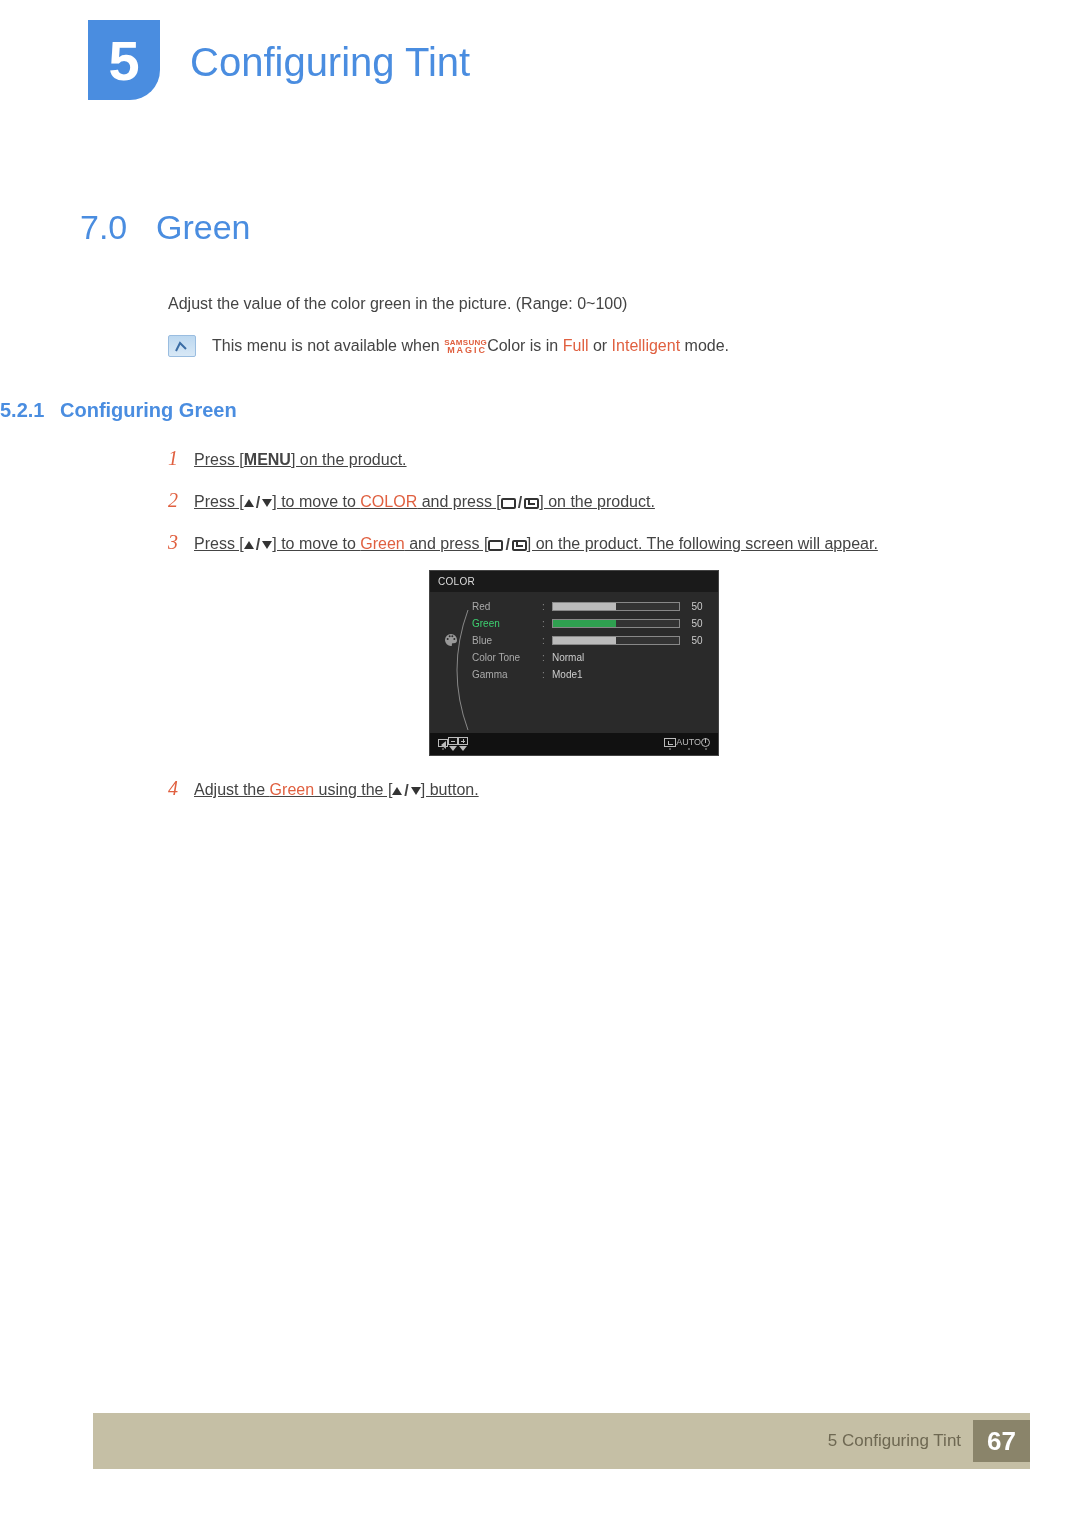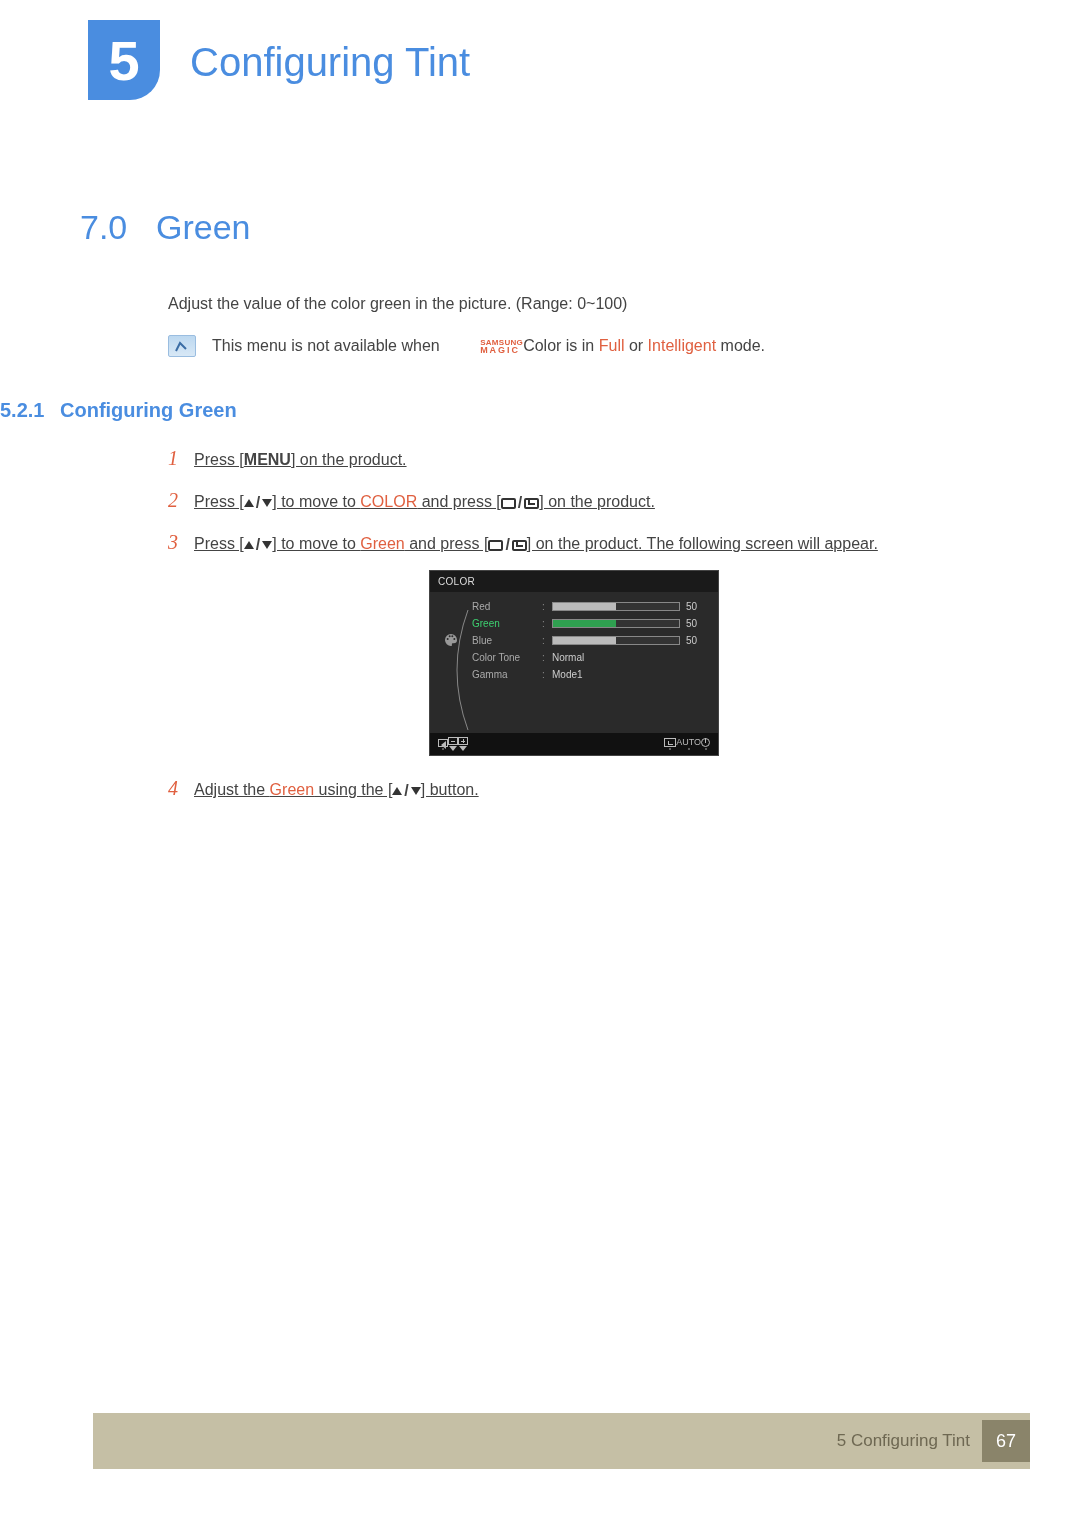--- a/index.html
+++ b/index.html
@@ -80,22 +80,21 @@
     margin-right: 16px;
     display: flex;
     align-items: center;
     justify-content: center;
   }
   .note-icon svg { width: 16px; height: 14px; }
   .magic-brand {
     display: inline-block;
     line-height: 0.8;
     vertical-align: middle;
-    text-align: left;
-    margin-left: 36px;
+    text-align: right;
   }
   .magic-top {
     font-size: 8px;
     color: #e06040;
     font-weight: bold;
     letter-spacing: 0.3px;
     display: block;
   }
   .magic-bot {
     font-size: 9px;
@@ -240,21 +239,21 @@
     border: 1px solid #888;
     position: relative;
     background:#333;
   }
   .osd-bar-fill {
     position:absolute; left:0; top:0; bottom:0;
     width: 50%;
     background:#bbb;
   }
   .osd-bar-fill.green { background:#2fa050; }
-  .osd-num { width:22px; text-align:left; color:#ccc; }
+  .osd-num { width:22px; text-align:center; color:#ccc; }
   .osd-footer {
     background:#111;
     display:flex;
     align-items:center;
     height:22px;
     padding: 0 8px;
     font-size:9px;
     color:#bbb;
   }
   .osd-footer .grp { display:flex; flex-direction:column; align-items:center; gap:1px; line-height:1; }
@@ -283,22 +282,22 @@
     justify-content: flex-end;
   }
   .footer-label {
     color: #6e6852;
     font-size: 17px;
     margin-right: 12px;
   }
   .footer-pagenum {
     background: #8a846a;
     color: #fff;
-    font-size: 18px;
-    font-weight: normal;
+    font-size: 26px;
+    font-weight: bold;
     height: 42px;
     padding: 0 14px;
     display: flex;
     align-items: center;
   }
 </style>
 </head>
 <body>
 
 <div class="header">

